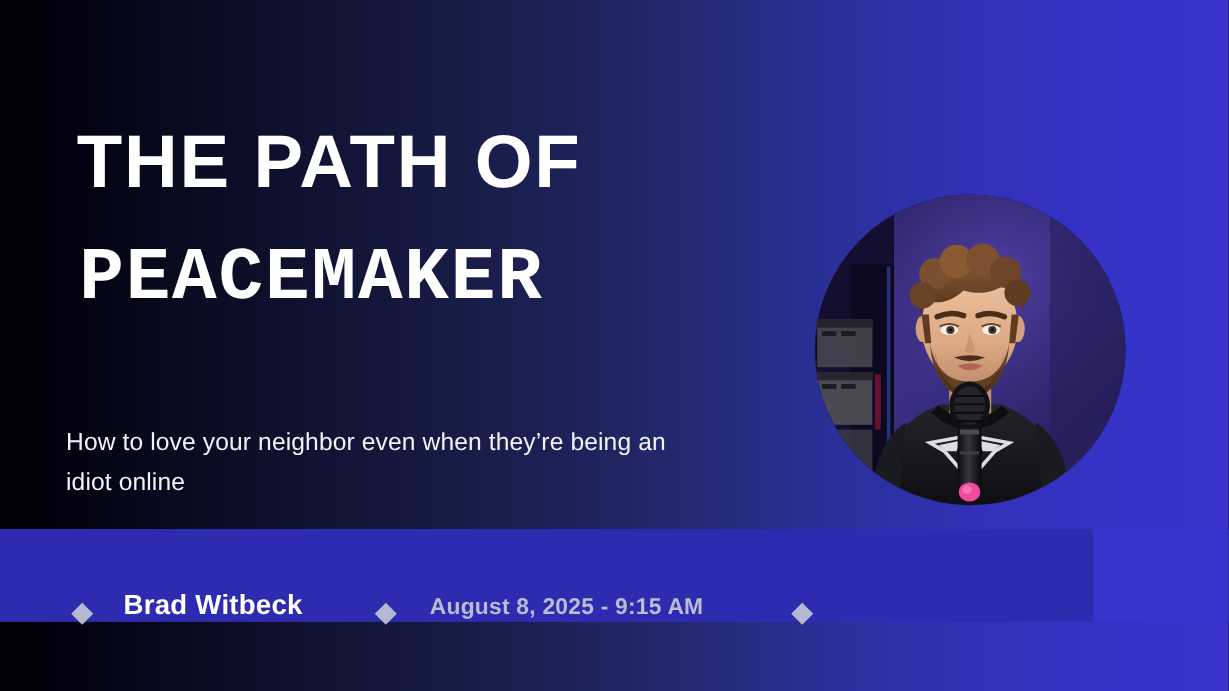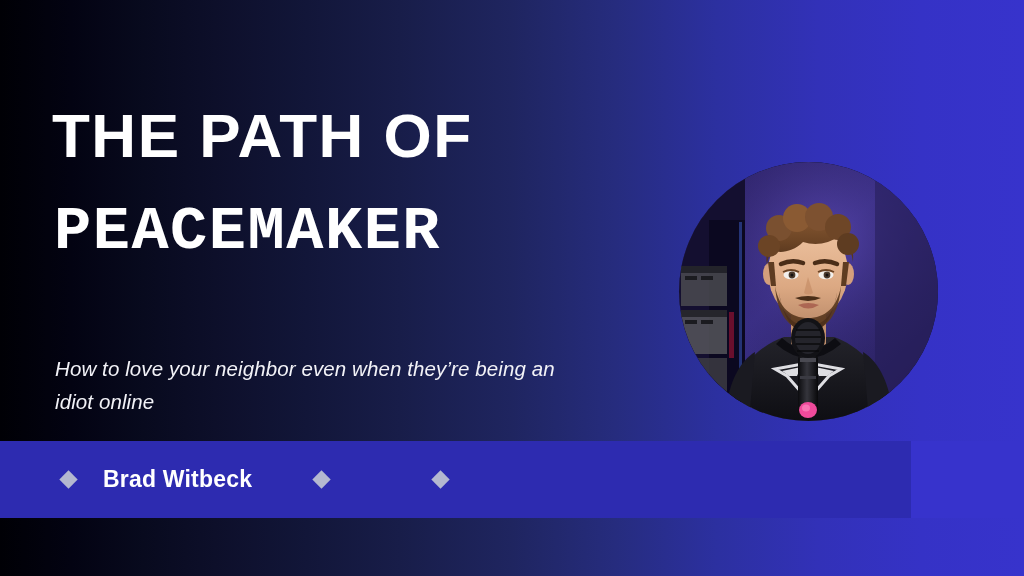--- a/index.html
+++ b/index.html
@@ -29,40 +29,39 @@
         #262c7e 60%,
         #2c30a0 70%,
         #3231b8 80%,
         #3532c6 90%,
         #3733cc 100%);
   }
 
   
   .title-block {
     position:absolute;
-    left:52px; top:88px;
+    left:64px; top:88px;
     width:600px;
   }
   .title-line {
     font-size:62px;
     font-weight:700;
     line-height:96px;
     color:#ffffff;
     letter-spacing:1.5px;
     white-space:nowrap;
   }
   .title-line.indent { padding-left:2px;font-family:Liberation Mono, monospace; }
 
   
   .subtitle {
     position:absolute;
     left:55px; top:352px;
     width:540px;
     font-size:20.5px;
-    font-style:italic;
     font-weight:400;
     line-height:33px;
     color:#f2f2f7;
     letter-spacing:0.1px;
   }
 
   
   .portrait {
     position:absolute;
     left:679px; top:162px;
@@ -84,21 +83,21 @@
     position:absolute;
     left:0; top:441px;
     width:911px; height:77px;
     background:#2d2bb0;
   }
   .footer-row {
     position:absolute;
     left:0; top:441px;
     width:911px; height:77px;
     display:flex;
-    align-items:center;
+    align-items:flex-end;
   }
   .diamond {
     width:13px; height:13px;
     background:#b4b8d0;
     transform:rotate(45deg);
     flex:0 0 auto;
   }
   .speaker-name {
     font-size:23px;
     font-weight:700;
@@ -279,17 +278,18 @@
   <div class="footer-panel"></div>
 
   <div class="footer-row">
     <div class="sp-a"></div>
     <div class="diamond"></div>
     <div class="sp-b"></div>
     <div class="speaker-name">Brad Witbeck</div>
     <div class="sp-c"></div>
     <div class="diamond"></div>
     <div class="sp-d"></div>
+    <div class="datetime">August 8, 2025 - 9:15 AM</div>
     <div class="sp-e"></div>
     <div class="diamond"></div>
   </div>
 
 </div>
 
 </body></html>

